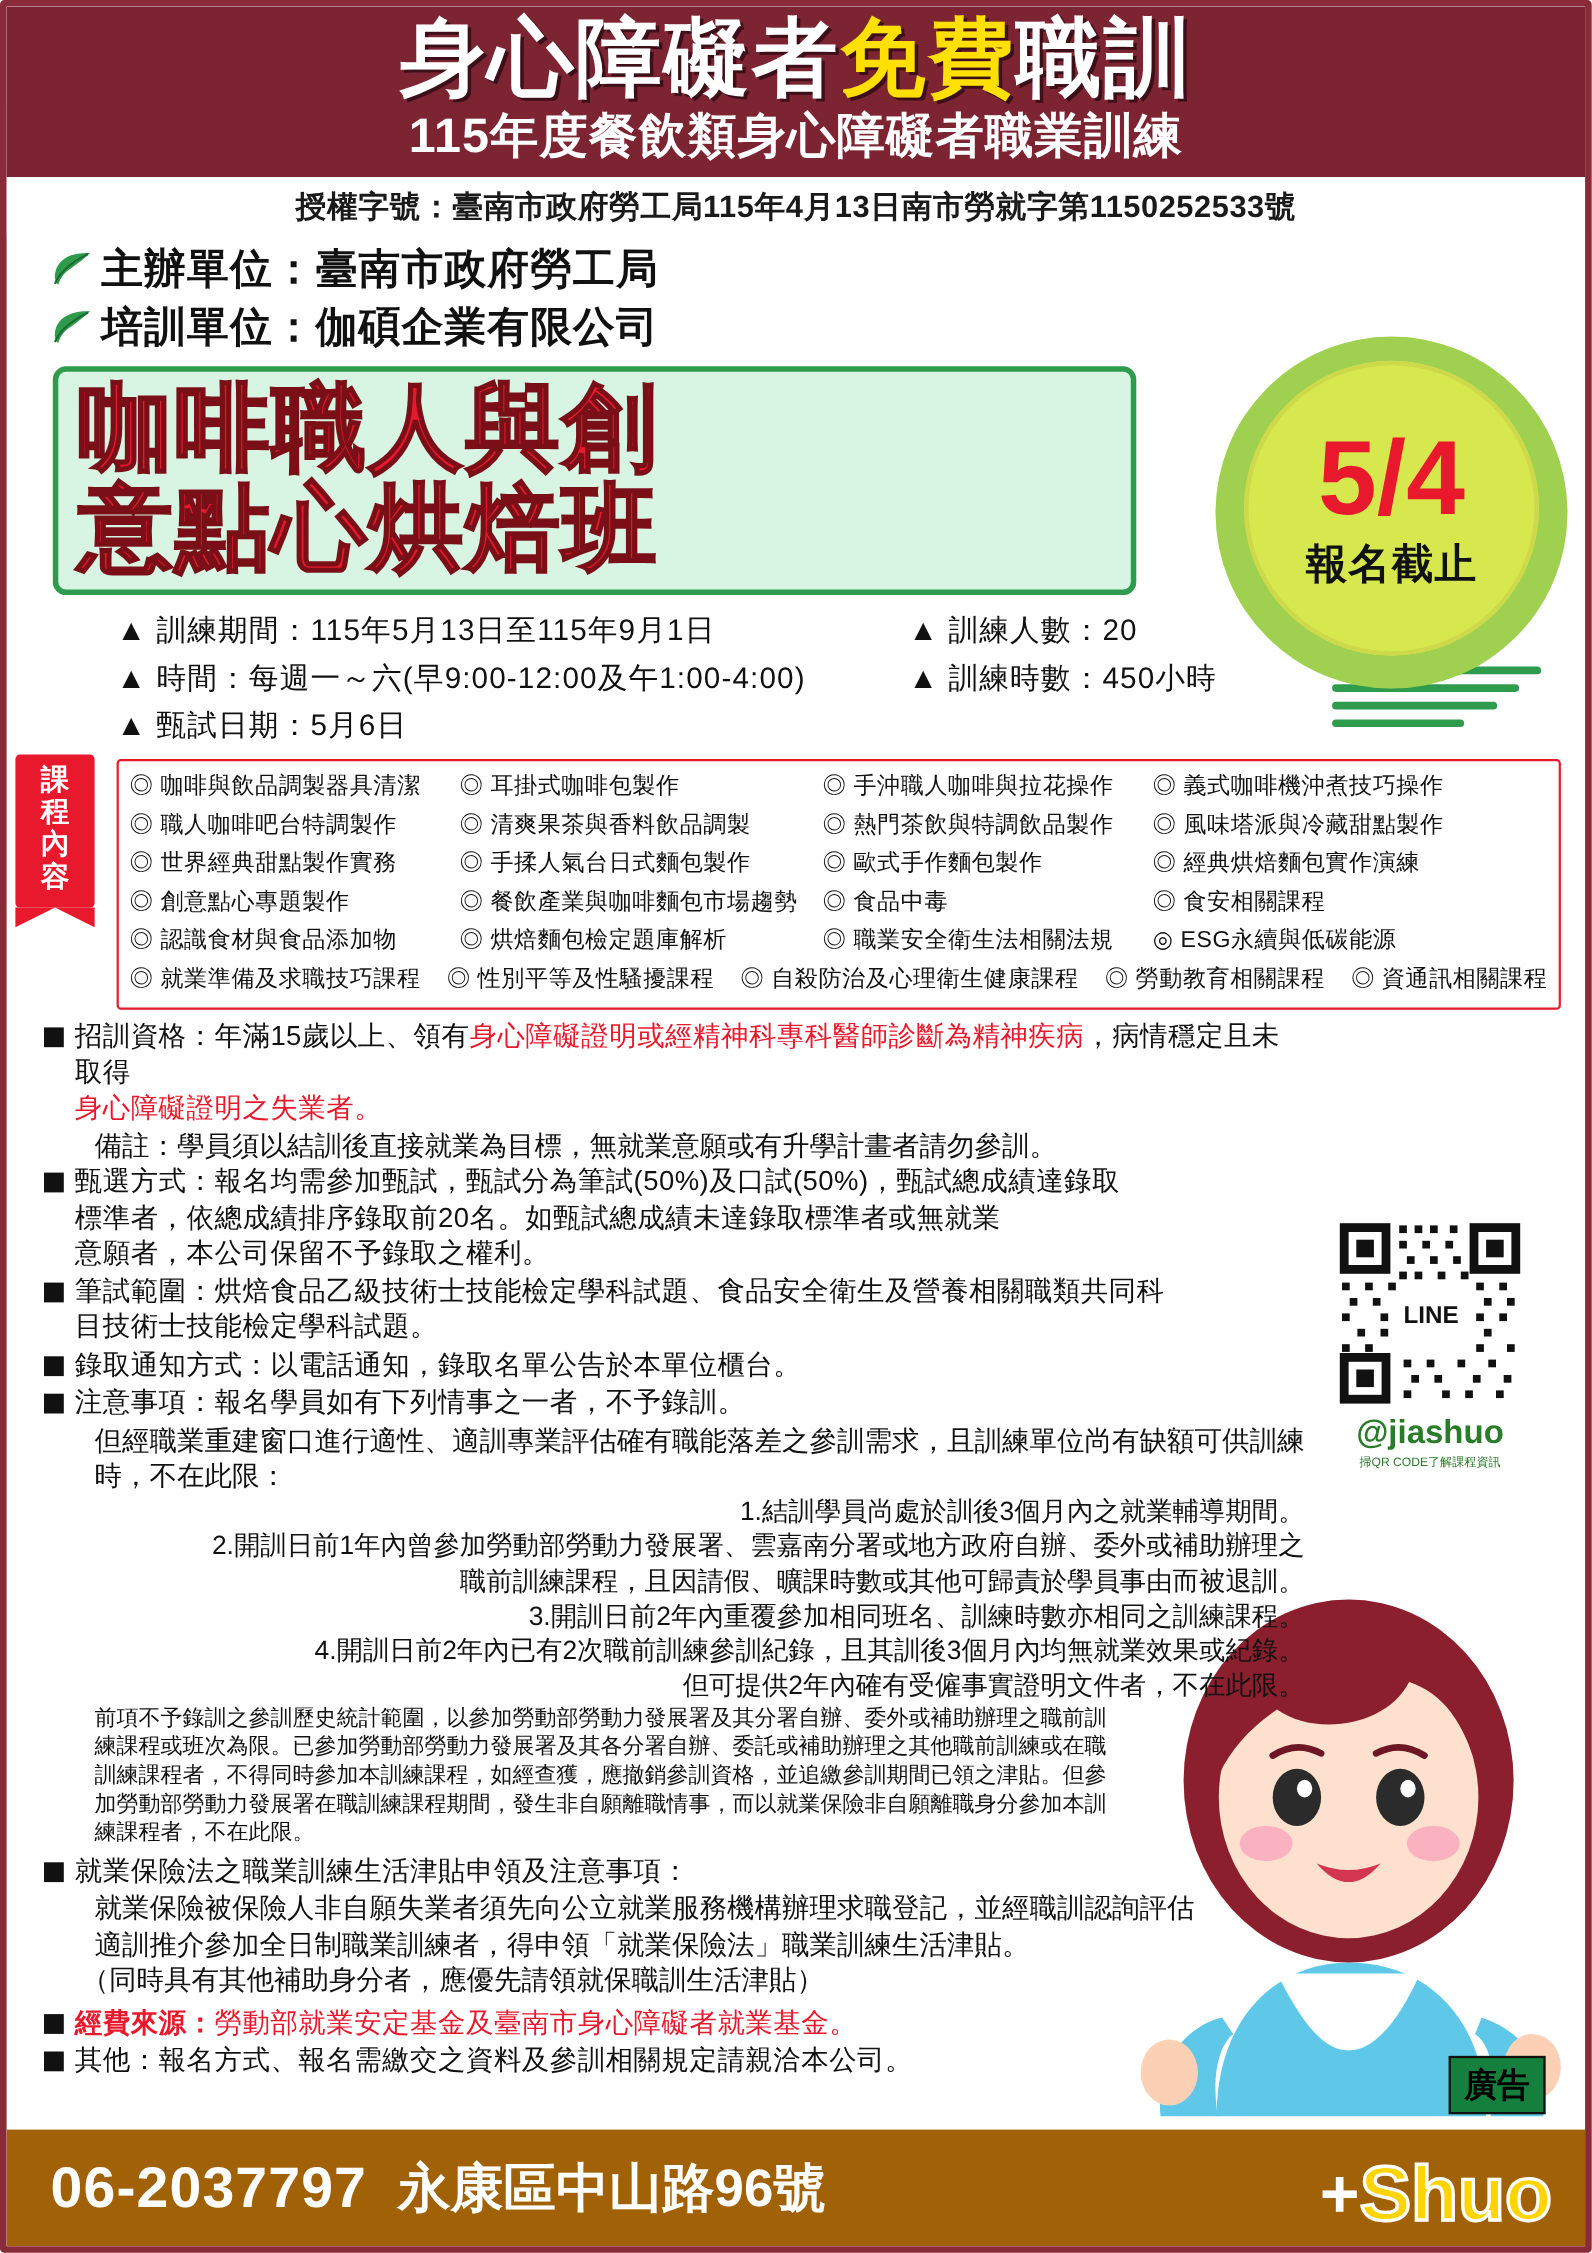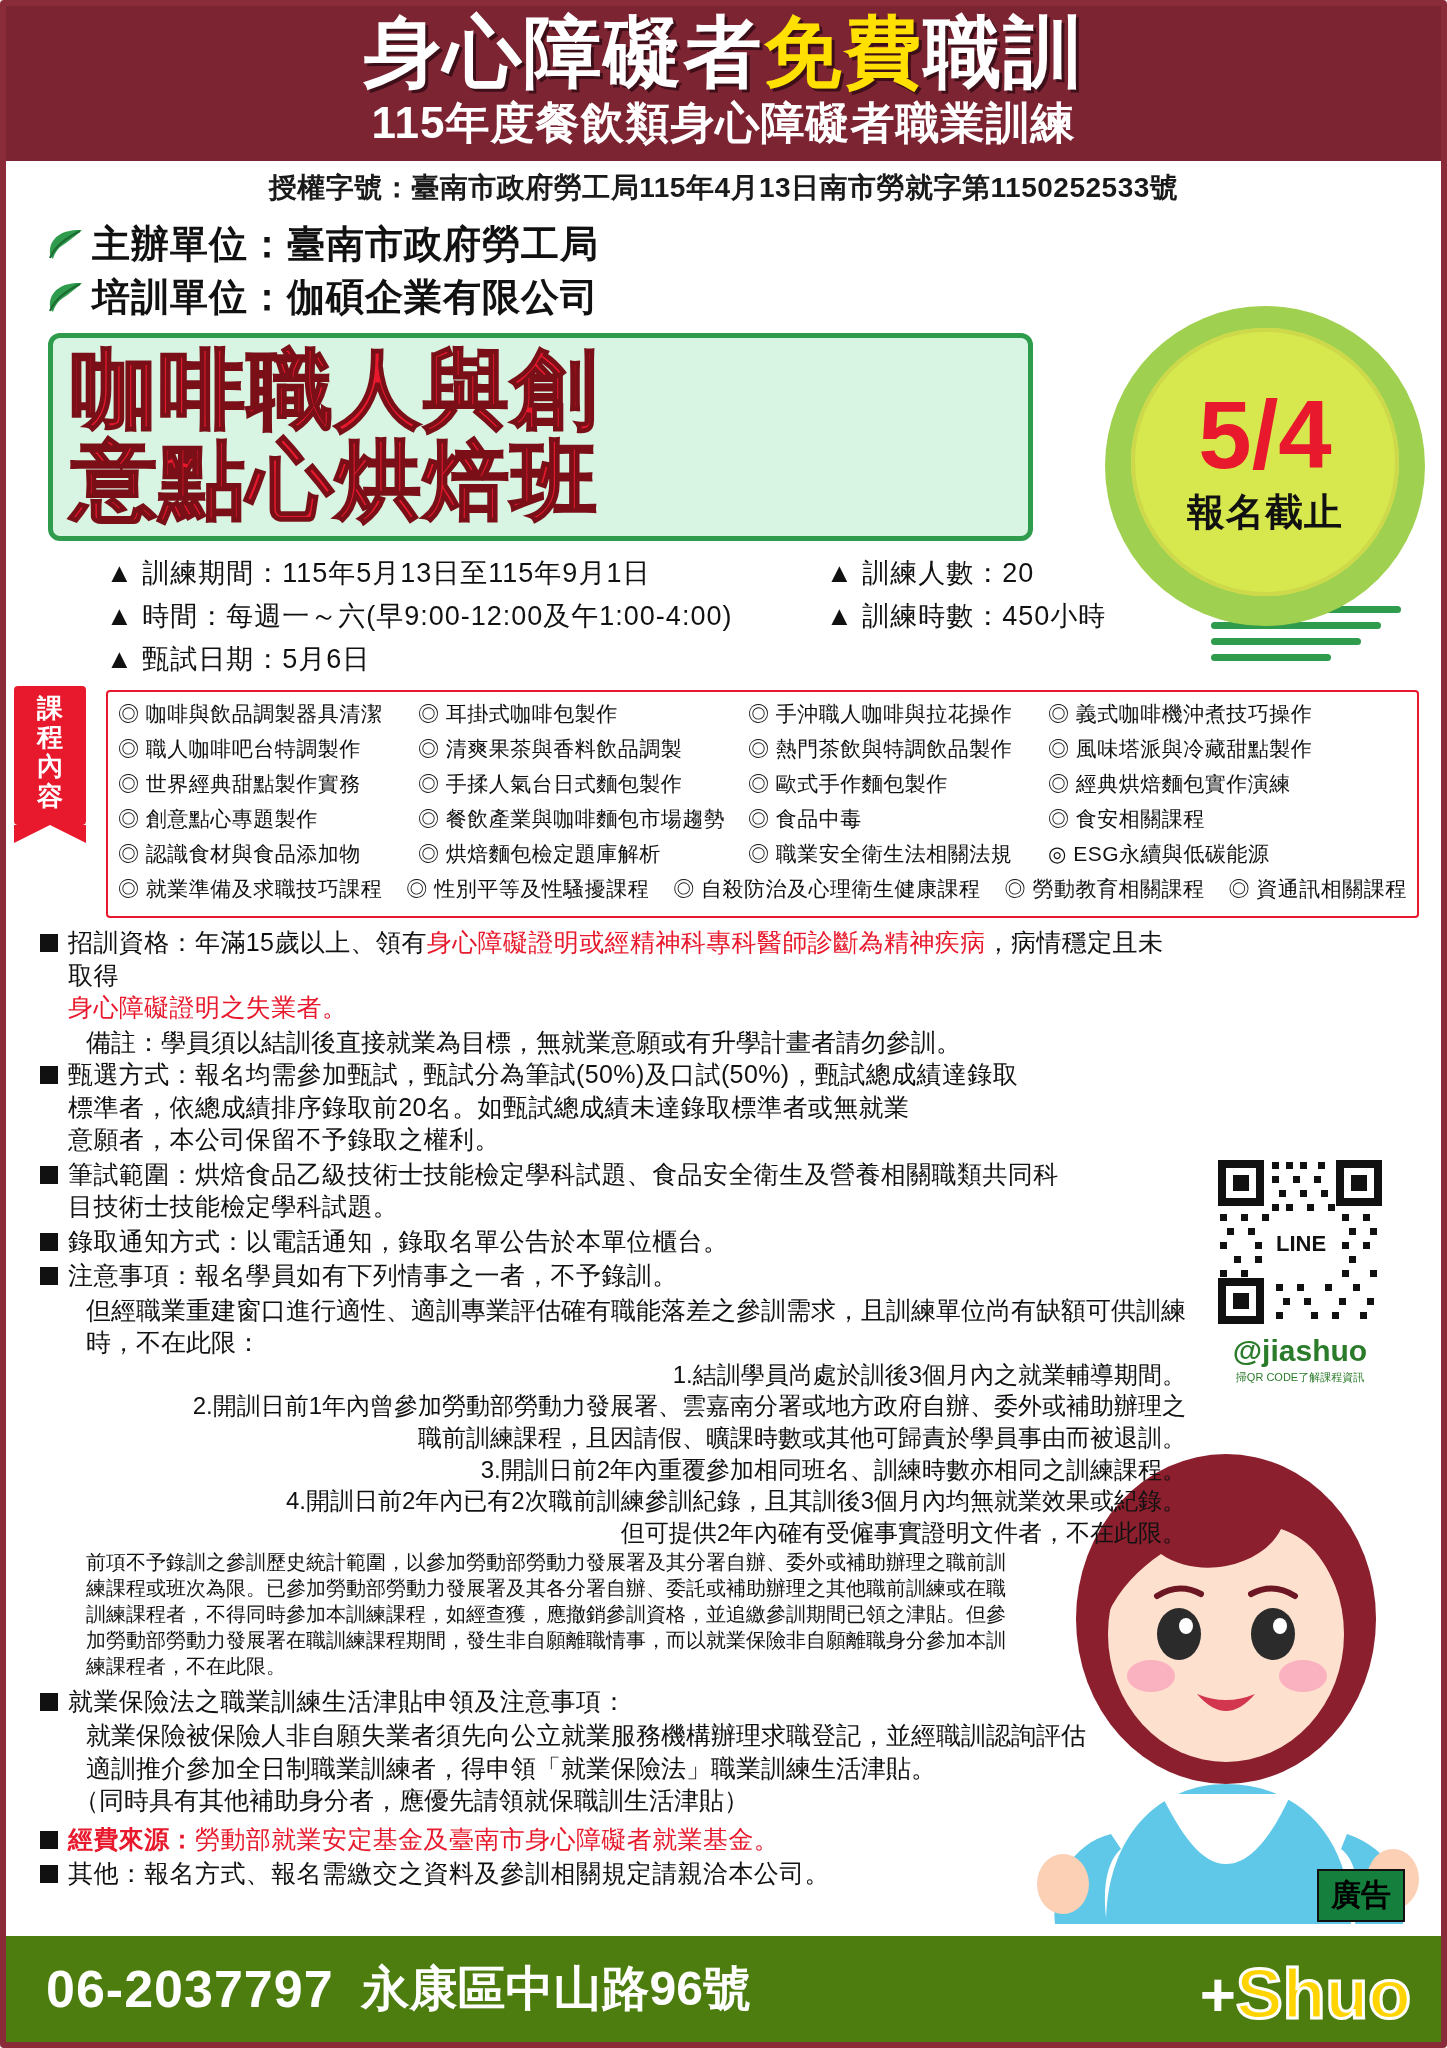--- a/index.html
+++ b/index.html
@@ -165,41 +165,41 @@
     margin:8px 10px 0 0; flex:0 0 auto;
   }
   .d-body { font-size:25px; color:#111; line-height:1.3; letter-spacing:0.4px;}
   .d-body .red { color:#e8192c; }
   .d-body .rb { color:#e8192c; font-weight:bold;}
   .d-indent { padding-left:46px; font-size:25px; line-height:1.3; color:#111;}
   .d-indent2 { padding-left:70px; font-size:24px; line-height:1.32; color:#111;text-align:right;}
   .small-note { font-size:20px; line-height:1.3; color:#111; padding-left:46px;}
   
   .qr-area {
-    position:absolute; right:36px; top:1150px;
+    position:absolute; right:36px; top:1102px;
     width:210px; text-align:center; z-index:5;
   }
   .qr {
     width:172px; height:172px; margin:0 auto;
     background:#fff; position:relative;
   }
   .qr-label { font-size:30px; font-weight:bold; color:#2a7b2a; margin-top:6px;}
   .qr-sub { font-size:11px; color:#2a7b2a; margin-top:2px;}
   
   .mascot { position:absolute; right:0px; bottom:118px; width:430px; height:560px; z-index:2;}
   .ad-box {
     position:absolute; right:36px; bottom:120px;
     border:2px solid #111; padding:4px 12px;
     font-size:30px; font-weight:bold; background:#15803d; z-index:6;
   }
   
   .footer {
     position:absolute; left:0; bottom:0; width:100%;
     height:106px;
-    background:#4d7c0f;
+    background:#a16207;
     display:flex; align-items:center;
   }
   .footer .ph {
     font-size:52px; font-weight:bold; color:#fff;
     padding-left:40px; letter-spacing:1px; white-space:nowrap;
   }
   .footer .addr { font-size:48px; font-weight:bold; color:#fff; margin-left:28px; white-space:nowrap;}
   .logo {
     position:absolute; right:30px; bottom:8px;
     display:flex; align-items:center; z-index:7;

